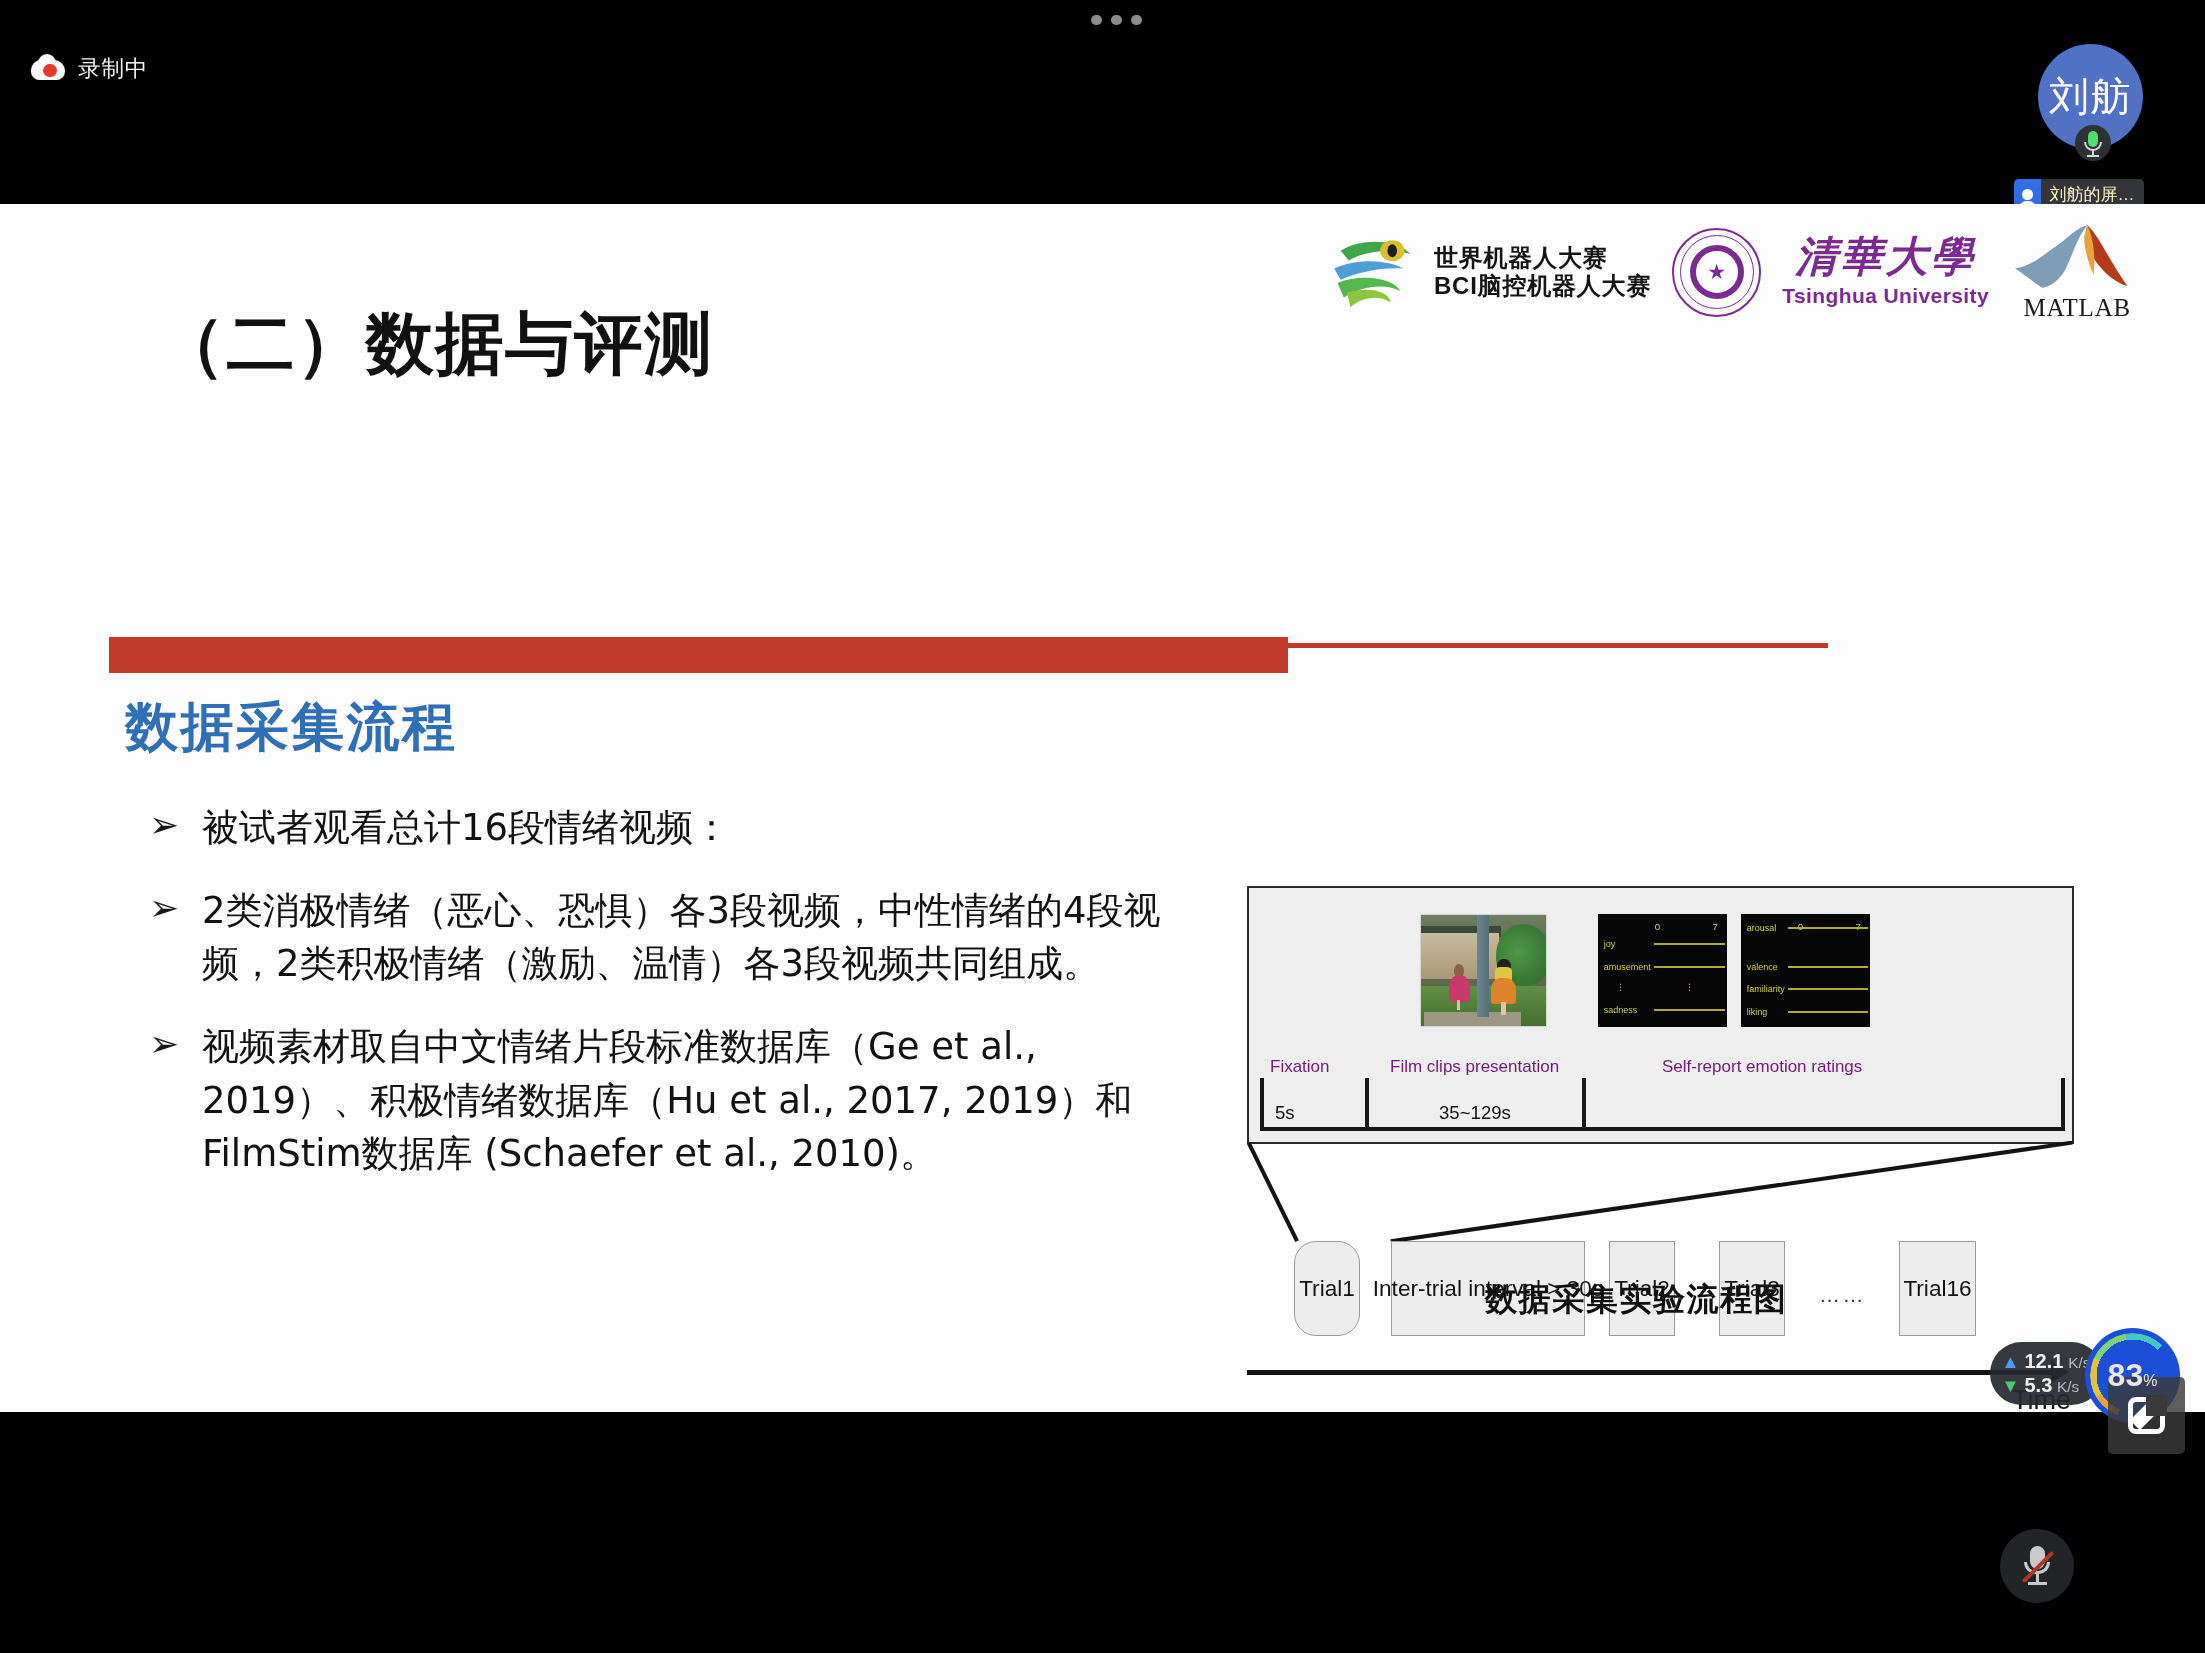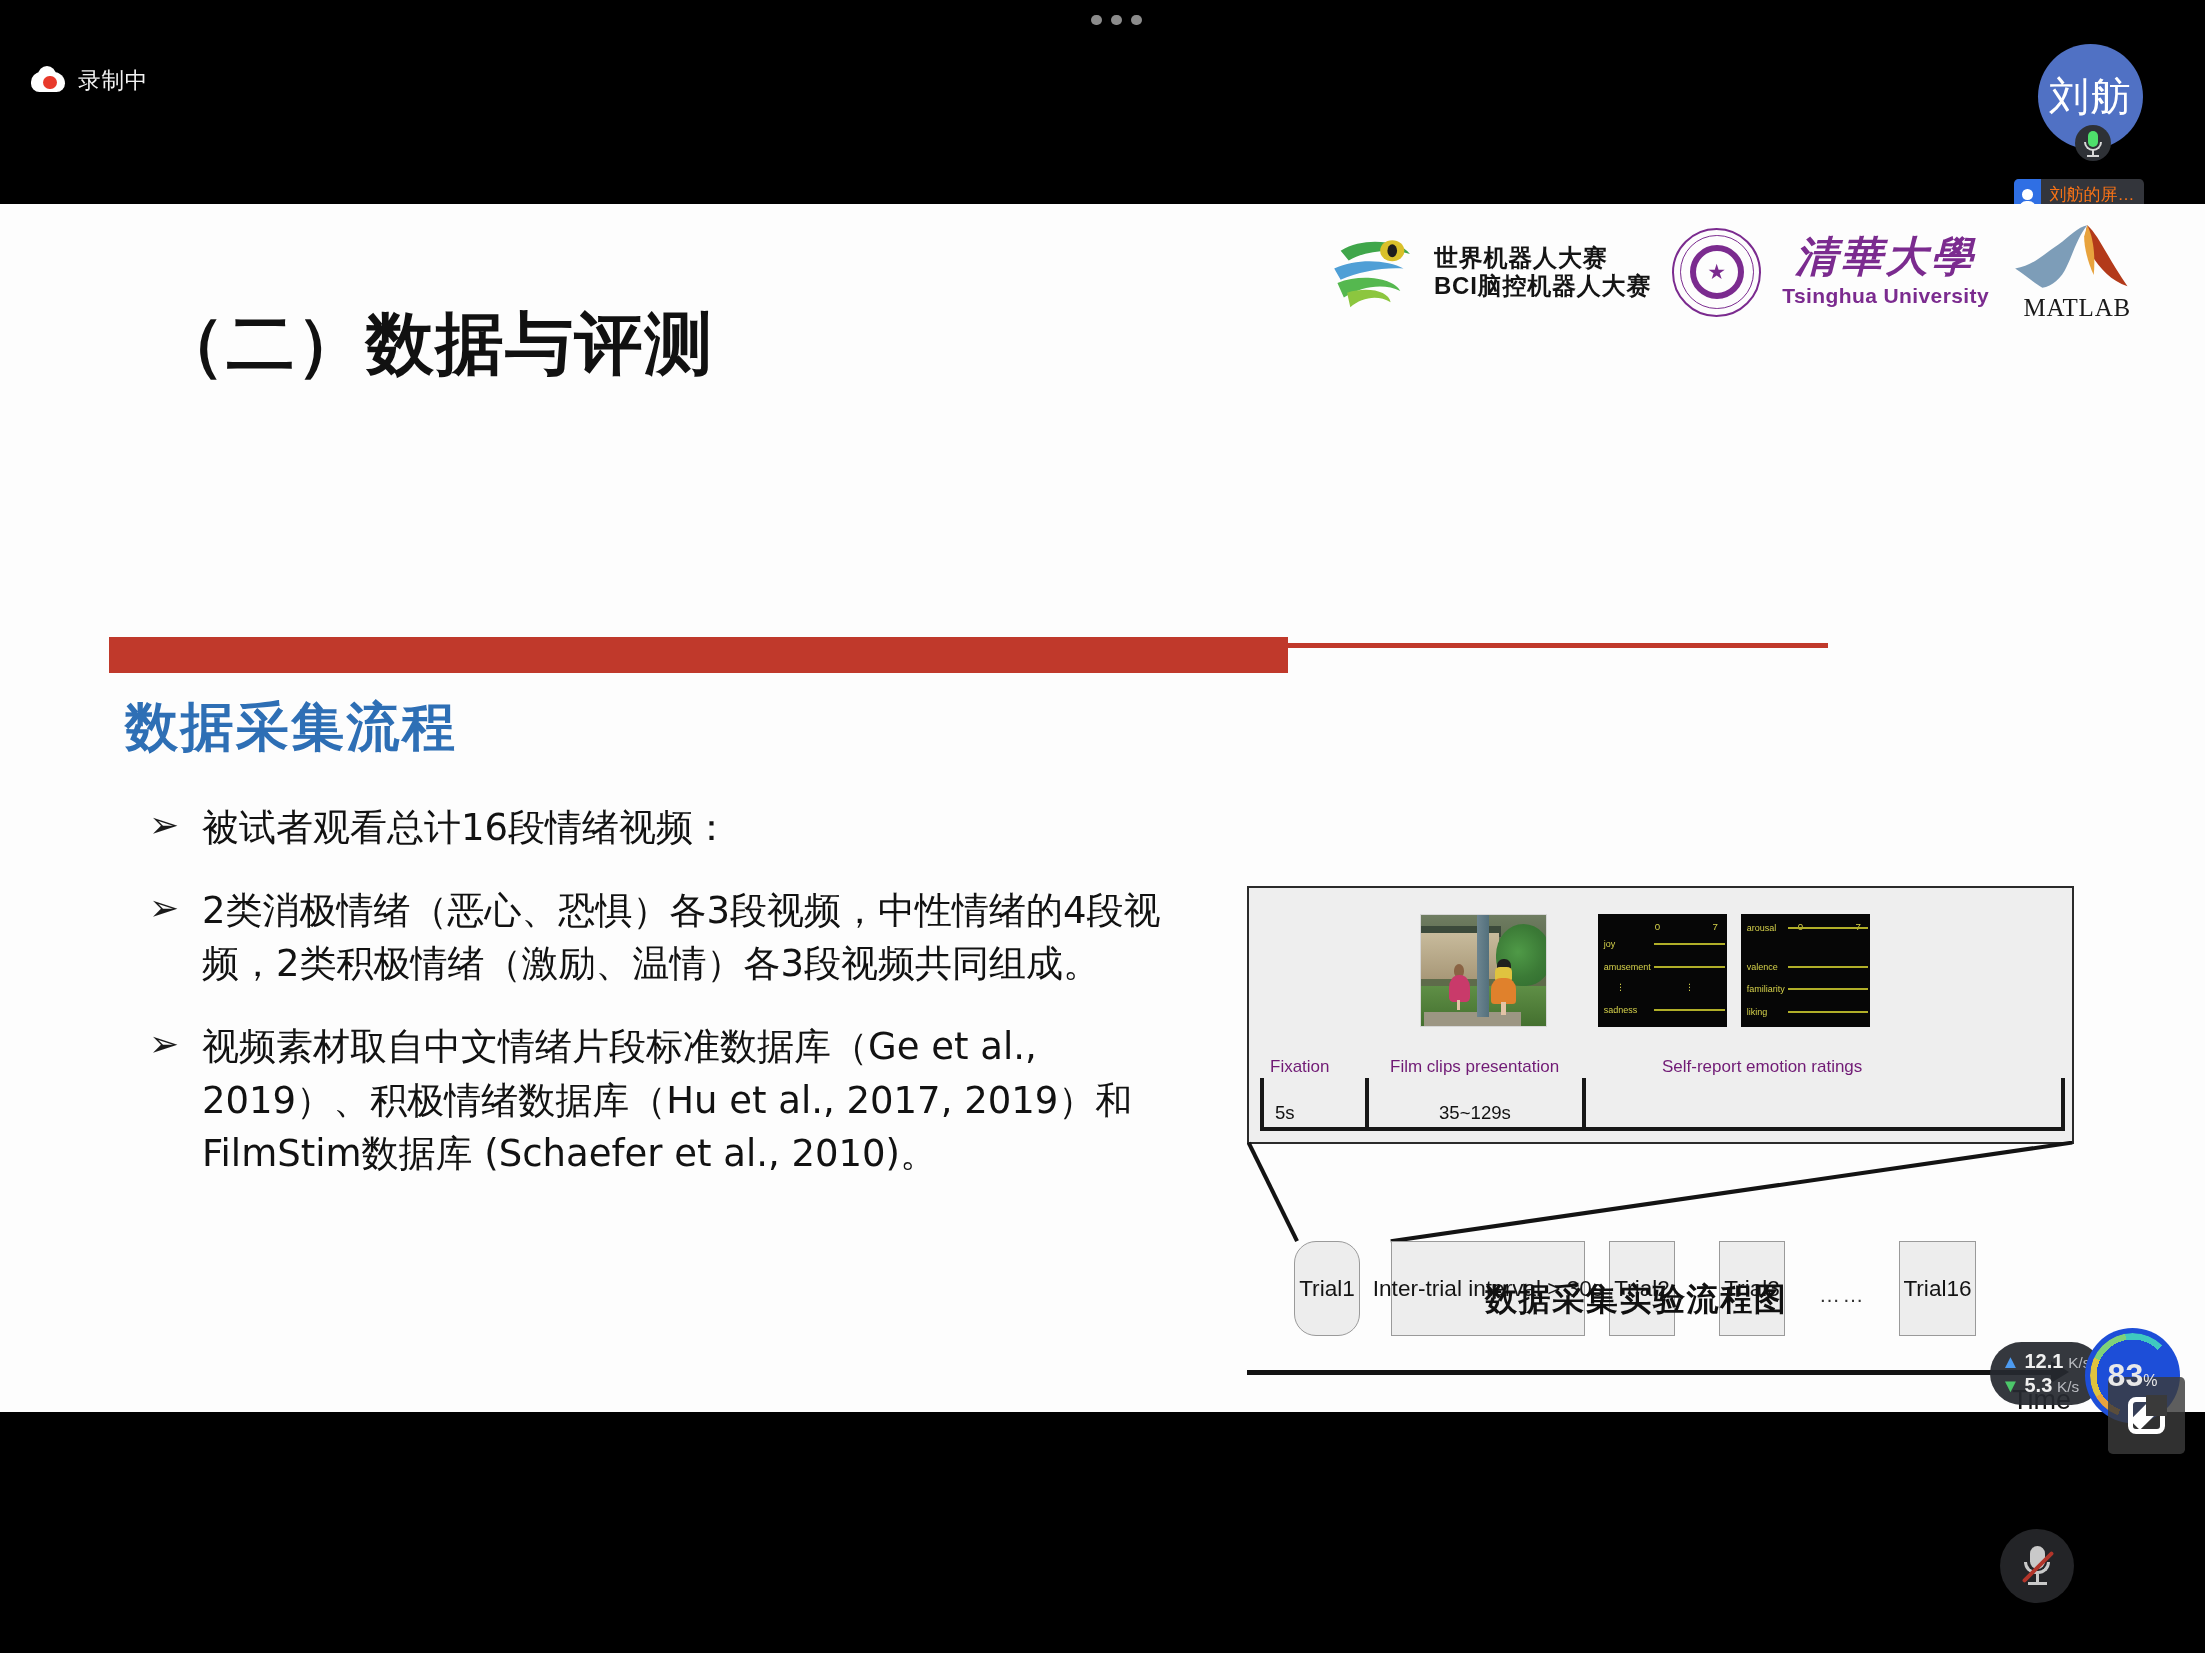--- a/index.html
+++ b/index.html
@@ -8,21 +8,21 @@
     background: #000;
     font-family: "Liberation Sans", "DejaVu Sans", sans-serif;
     overflow: hidden;
   }
   #root { position: relative; width: 2205px; height: 1653px; background: #000; }
 
   
   .topdots { position:absolute; top:14.5px; left:1091px; display:flex; gap:9.7px; }
   .topdots i { width:10.5px; height:10.5px; border-radius:50%; background:#8c8c8c; display:block; }
 
-  .rec { position:absolute; top:53px; left:31px; display:flex; align-items:center; gap:13px;margin-top:12px; }
+  .rec { position:absolute; top:53px; left:31px; display:flex; align-items:center; gap:13px; }
   .rec-ico { width:34px; height:26px; position:relative; }
   .rec-cloud {
     position:absolute; left:0; top:4.8px; width:34px; height:19.4px; background:#fff;
     border-radius:11.3px 13px 9.7px 9.7px;
   }
   .rec-cloud:before{ content:""; position:absolute; left:7.3px; top:-6.5px; width:18px; height:18px; background:#fff; border-radius:50%;}
   .rec-dot { position:absolute; left:12px; top:8px; width:13.7px; height:13.7px; border-radius:50%; background:#e8392b; z-index:2; }
   .rec-txt { color:#f2f2f2; font-size:22.6px; letter-spacing:0.8px; }
 
   .avatar-wrap { position:absolute; top:44px; left:2038px; width:105px; height:105px; }
@@ -41,21 +41,21 @@
   .mic-badge .base { width:12px; height:2.4px; background:#d8d8d8; position:absolute; top:30px; left:11.7px;}
 
   .name-chip {
     position:absolute; top:179px; left:2014px; height:31px;
     background:rgba(55,58,64,.92); border-radius:4.8px;
     display:flex; align-items:center; overflow:hidden;
   }
   .name-chip .who { width:27.4px; height:31px; background:#2f6fe4; display:flex; align-items:center; justify-content:center; }
   .name-chip .who b { display:block; width:10.5px; height:10.5px; border-radius:50%; background:#fff; position:relative; }
   .name-chip .who b:after{ content:""; position:absolute; left:-3.2px; top:11.3px; width:17px; height:9px; border-radius:7.3px 7.3px 0 0; background:#fff;}
-  .name-chip .nm { color:#f97316; font-size:17px; padding:0 9.7px 0 8px; white-space:nowrap; }
+  .name-chip .nm { color:#fef9c3; font-size:17px; padding:0 9.7px 0 8px; white-space:nowrap; }
 
   .mute-btn {
     position:absolute; left:2000px; top:1529px; width:74px; height:74px; border-radius:50%;
     background:#232427; display:flex; align-items:center; justify-content:center;
   }
   .mute-btn .g { position:relative; width:32px; height:40px; }
   .mute-btn .cap { width:15.3px; height:22.6px; border-radius:8px; background:#c9c9c9; position:absolute; top:0; left:8.5px;}
   .mute-btn .arc { width:26px; height:12px; border-bottom:3.2px solid #c9c9c9; border-left:3.2px solid #c9c9c9; border-right:3.2px solid #c9c9c9; border-radius:0 0 13.7px 13.7px; position:absolute; top:16px; left:3.2px;}
   .mute-btn .stem { width:3.2px; height:8px; background:#c9c9c9; position:absolute; top:28px; left:14.5px;}
   .mute-btn .base { width:19.4px; height:3.2px; background:#c9c9c9; position:absolute; top:36px; left:6.5px;}

